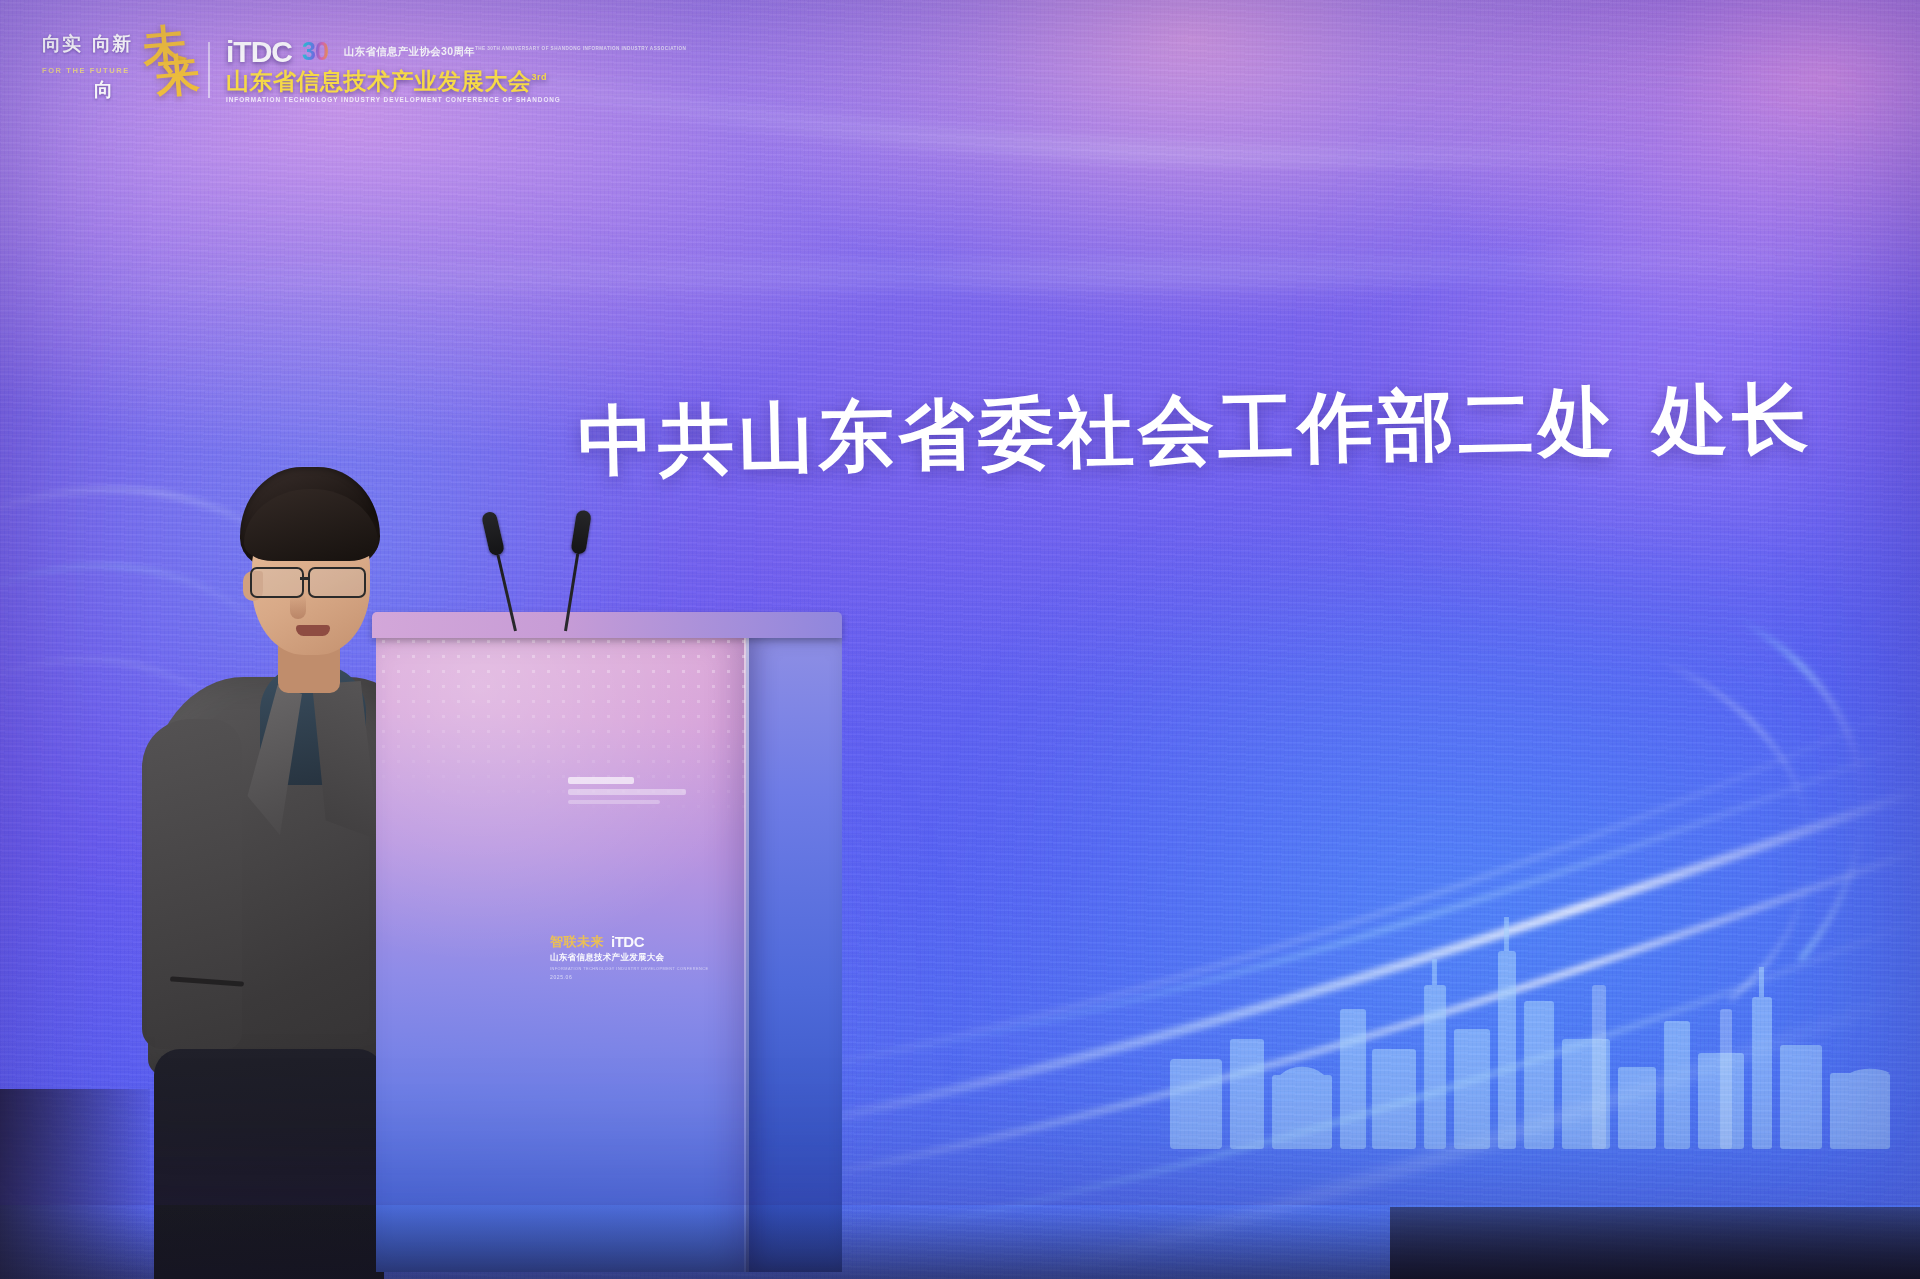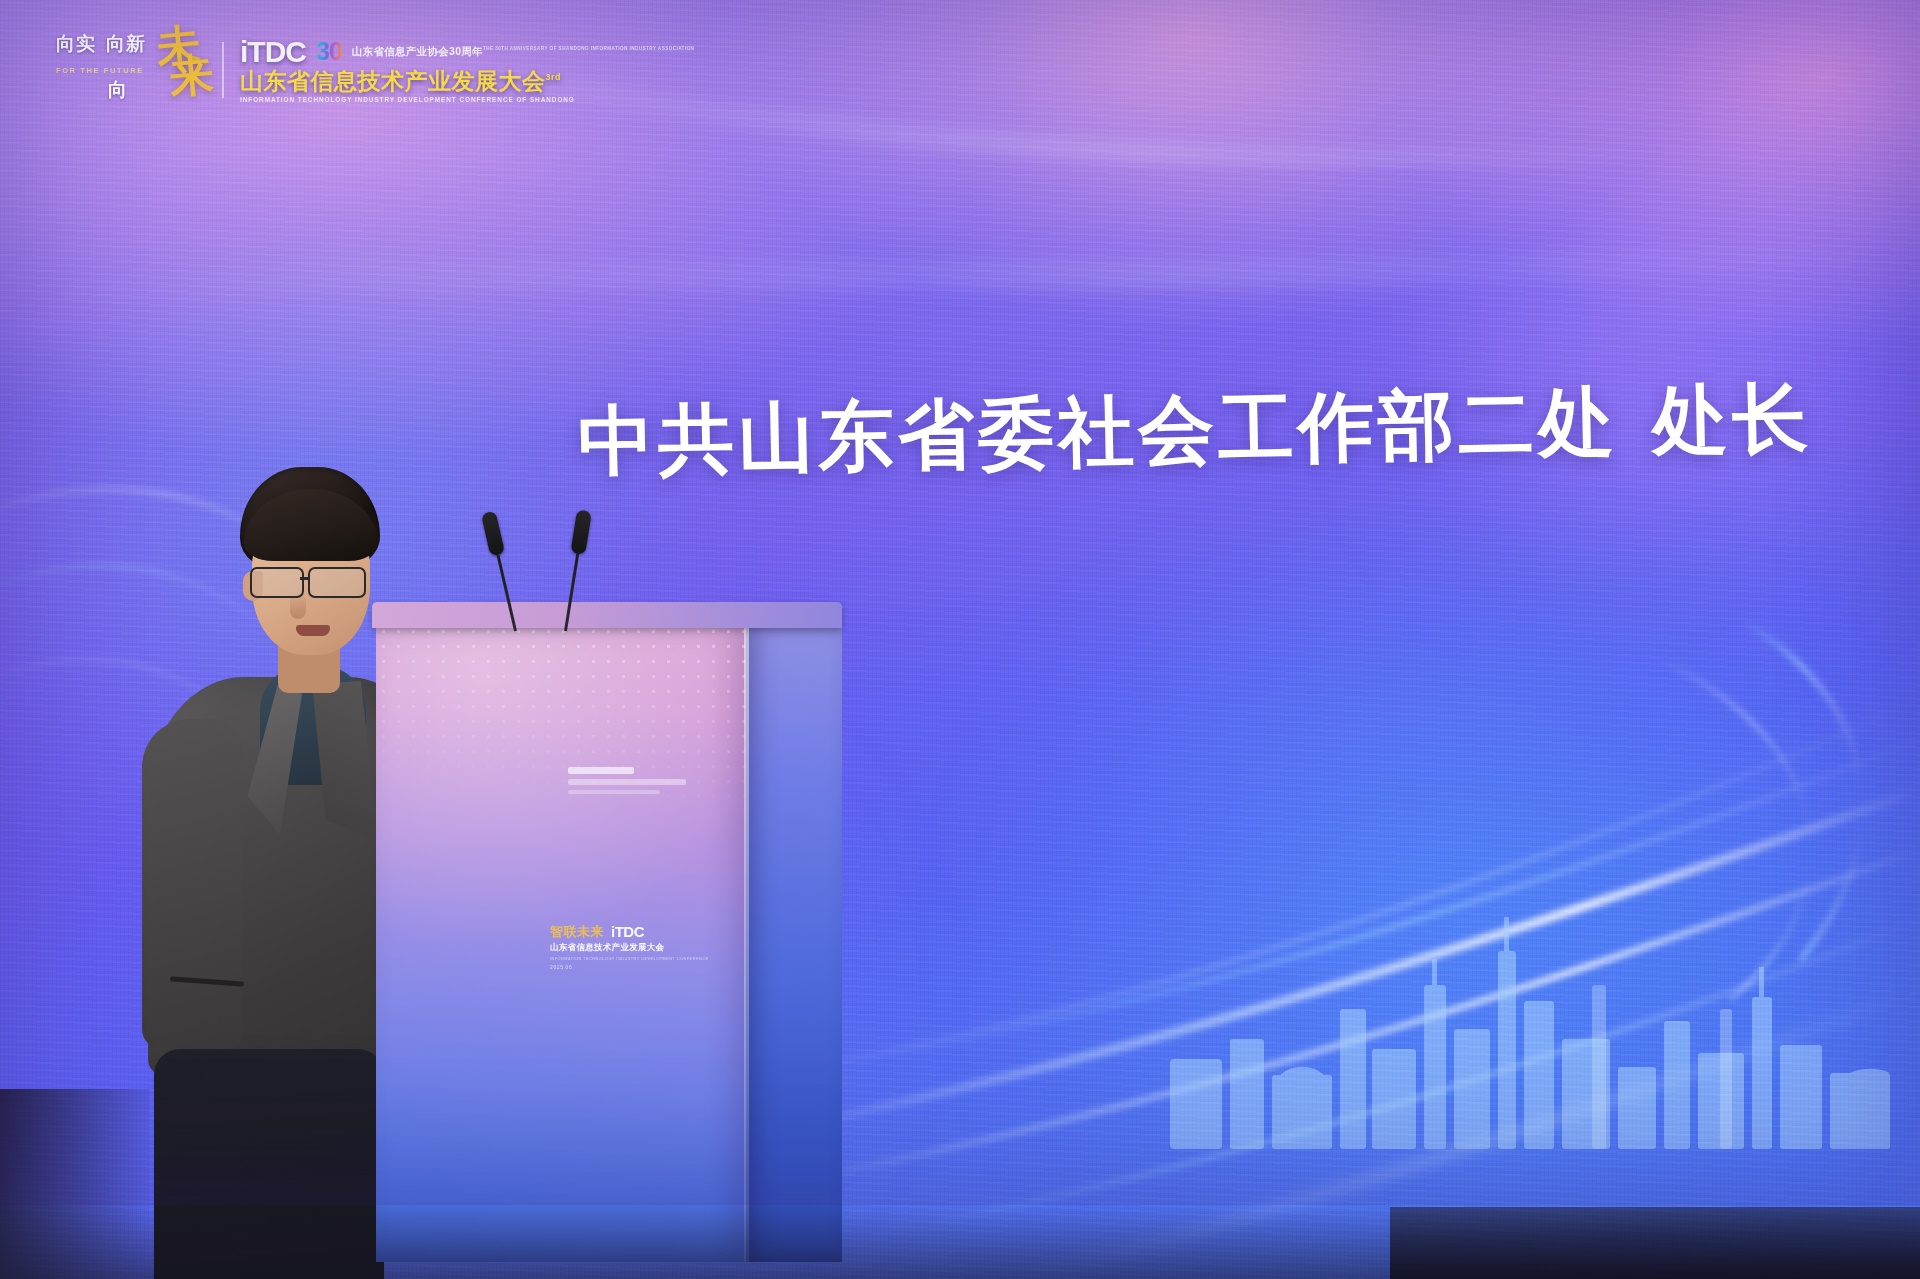--- a/index.html
+++ b/index.html
@@ -47,21 +47,21 @@
   .sw4{left:10%;top:58%;width:40%;height:38%;background:radial-gradient(circle,rgba(150,130,250,.30),transparent 70%);}
 
   
   .ribbons{position:absolute;inset:0;overflow:hidden;pointer-events:none;}
   .ribbons svg{position:absolute;inset:0;width:100%;height:100%;}
 
   
   .skyline{position:absolute;right:0;bottom:130px;width:760px;height:260px;pointer-events:none;}
 
   
-  .logo-block{position:absolute;left:56px;top:34px;display:flex;align-items:center;gap:16px;}
+  .logo-block{position:absolute;left:42px;top:34px;display:flex;align-items:center;gap:16px;}
 
   .logo-left{position:relative;width:150px;height:72px;}
   .slogan-row{display:flex;align-items:flex-start;gap:9px;}
   .slogan-cn{
     color:#ffffff;font-size:19px;font-weight:700;letter-spacing:1px;
     text-shadow:0 1px 3px rgba(40,20,90,.45);line-height:1.05;
   }
   .slogan-en{
     color:#f0d98a;font-size:7.5px;letter-spacing:1.6px;font-weight:700;
     margin-top:12px;opacity:.95;
@@ -82,21 +82,21 @@
   .brush span:nth-child(2){margin-left:10px;margin-top:-6px;}
 
   .logo-divider{width:2px;height:56px;background:rgba(255,255,255,.55);}
 
   .logo-right{display:flex;flex-direction:column;gap:2px;}
   .itdc-row{display:flex;align-items:center;gap:10px;}
   .itdc{
     color:#fff;font-size:30px;font-weight:800;letter-spacing:-1px;line-height:1;
     text-shadow:0 2px 5px rgba(30,15,80,.5);
   }
-  .anniv{display:flex;align-items:center;gap:10px;}
+  .anniv{display:flex;align-items:center;gap:16px;}
   .anniv-mark{
     font-size:25px;font-weight:800;line-height:1;
     background:linear-gradient(95deg,#2fd0c8 0%,#3fa8e8 25%,#7b6ae6 50%,#e06ab0 75%,#f0a040 100%);
     -webkit-background-clip:text;background-clip:text;color:transparent;
     letter-spacing:-1px;
   }
   .anniv-txt{display:flex;flex-direction:row;line-height:1.12;}
   .anniv-cn{color:#fff;font-size:10.5px;font-weight:700;letter-spacing:.3px;}
   .anniv-en{color:rgba(255,255,255,.7);font-size:4.6px;letter-spacing:.45px;font-weight:600;}
   .conf-cn{
@@ -195,21 +195,21 @@
     background:rgba(25,24,25,.75);border-radius:3px;transform:rotate(4deg);
   }
   .p-legs{
     position:absolute;left:14px;top:590px;width:230px;height:230px;
     background:linear-gradient(175deg,#20202a,#15151d);
     border-radius:26px 26px 0 0;
   }
 
   
   .podium{
-    position:absolute;left:372px;bottom:17px;width:470px;height:660px;
+    position:absolute;left:372px;bottom:7px;width:470px;height:660px;
   }
   .podium-top{
     position:absolute;left:0;top:0;width:470px;height:26px;
     background:linear-gradient(95deg,#d3a7d9,#c79cd6 40%,#8f86dd 100%);
     border-radius:5px 5px 0 0;
     box-shadow:0 3px 7px rgba(0,0,0,.25);
   }
   .podium-face{
     position:absolute;left:4px;top:22px;width:372px;height:638px;
     background:

